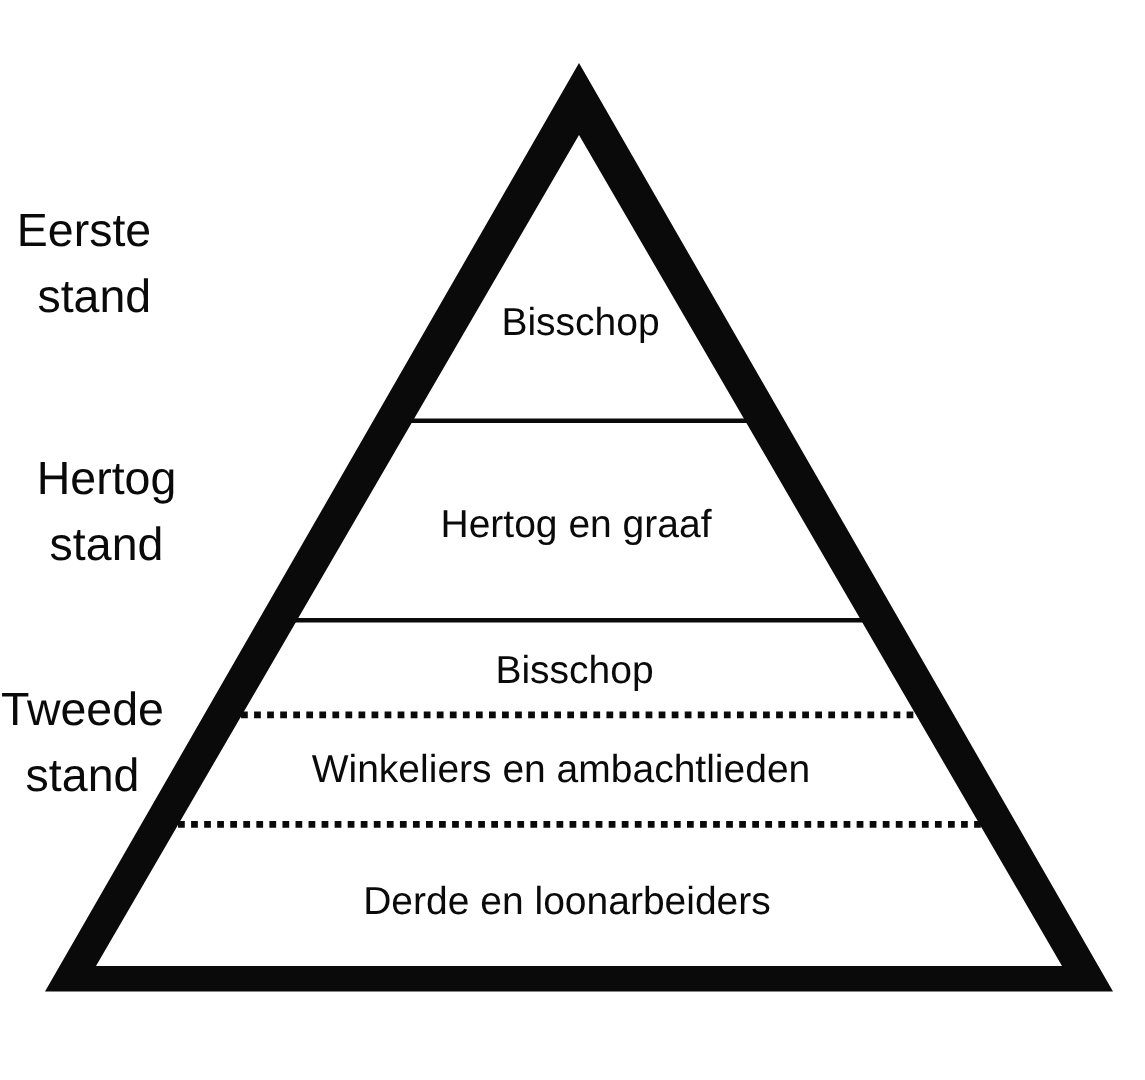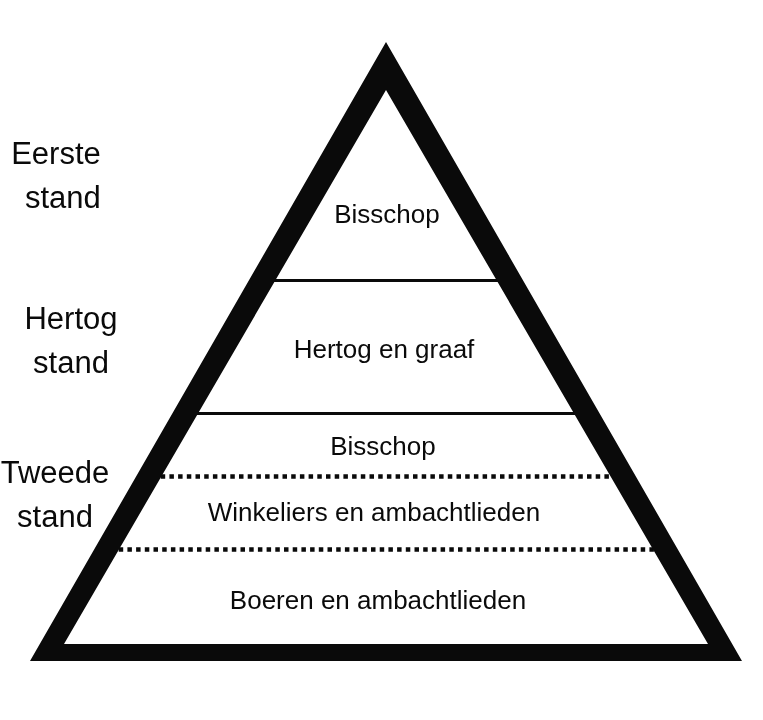--- a/index.html
+++ b/index.html
@@ -72,15 +72,15 @@
     <div>Tweede</div>
     <div>stand</div>
   </div>
 
   <div class="label layer-label pos-bisschop">
     <div>Bisschop</div>
   </div>
   <div class="label layer-label pos-hertog">Hertog en graaf</div>
   <div class="label layer-label pos-bankier">Bisschop</div>
   <div class="label layer-label pos-winkeliers">Winkeliers en ambachtlieden</div>
-  <div class="label layer-label pos-boeren">Boeren en ambachtlieden</div>
+  <div class="label layer-label pos-boeren">Derde en loonarbeiders</div>
 
 </div>
 
 </body></html>

